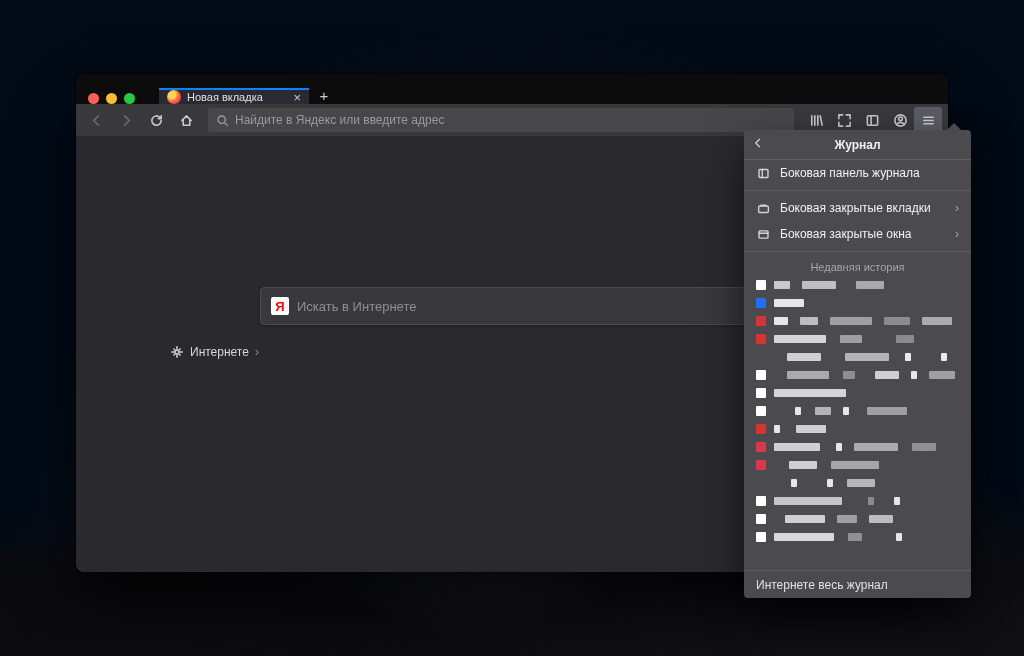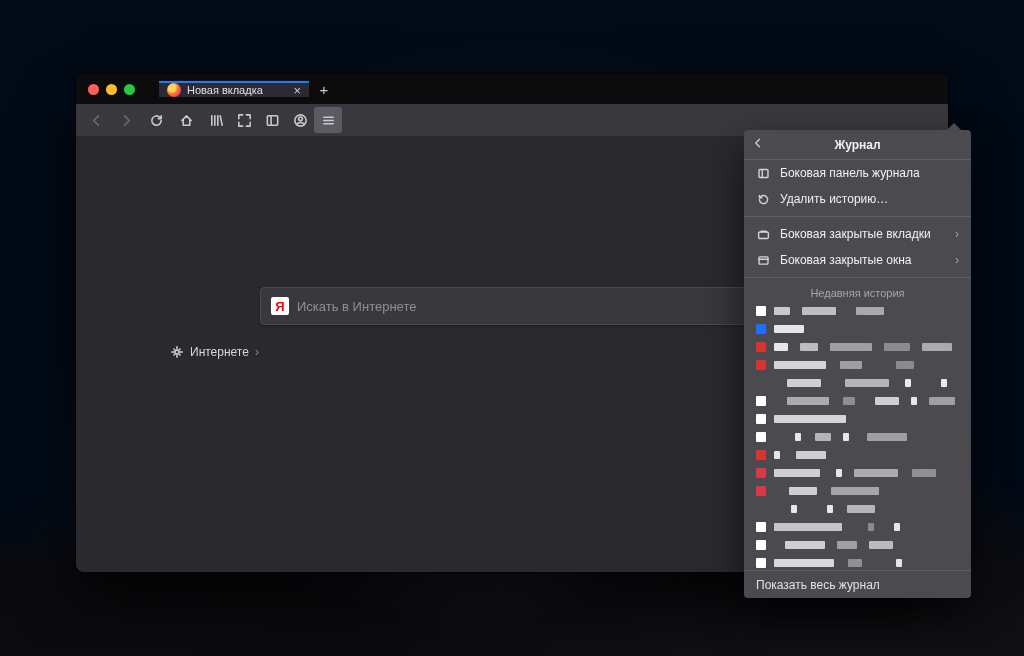--- a/index.html
+++ b/index.html
@@ -16,21 +16,21 @@
   }
   
   .window {
     position: absolute; left: 76px; top: 74px; width: 872px; height: 498px;
     background: #1c1b22; border-radius: 8px;
     box-shadow: 0 35px 60px -10px rgba(0,0,0,0.8), 0 0 0 1px rgba(0,0,0,0.5);
     display: flex; flex-direction: column; overflow: hidden;
   }
   
   .tabstrip {
-    height: 30px; background: #0c0c0d; display: flex; align-items: center;
+    height: 30px; background: #0c0c0d; display: flex; align-items: flex-end;
     padding-left: 8px;
   }
   .traffic { display: flex; align-items: center; gap: 7px; padding: 0 6px 0 4px; }
   .tl { width: 11px; height: 11px; border-radius: 50%; }
   .tl.r { background: #ff5f57; } .tl.y { background: #febc2e; } .tl.g { background: #28c840; }
   .tab {
     margin-left: 18px; width: 150px; background: #2b2a33;
     border-top: 2px solid #0a84ff; display: flex; align-items: center; padding: 0 8px; gap:6px;
     font-size: 11px; color: #e0e0e0;
   }
@@ -149,20 +149,27 @@
     <div class="tbtn">
       <svg viewBox="0 0 16 16">
           <path class="sstroke" d="M13 8a5 5 0 1 1-1.5-3.5M13 3v3h-3"></path>
         </svg>
     </div>
     <div class="tbtn">
       <svg viewBox="0 0 16 16">
           <path class="sstroke" d="M3 8l5-5 5 5M4.5 7v6h7V7"></path>
         </svg>
     </div>
+    <div class="urlbar">
+      <svg viewBox="0 0 16 16">
+          <circle class="sstroke" cx="7" cy="7" r="4.5"></circle>
+          <path class="sstroke" d="M11 11l3 3"></path>
+        </svg>
+      <span>Найдите в Яндекс или введите адрес</span>
+    </div>
     <div class="rightbtns">
       <div class="tbtn">
         <svg viewBox="0 0 16 16">
             <path class="sstroke" d="M3 3v10M6.2 3v10M9.4 3v10M12 3l2 10"></path>
           </svg>
       </div>
       <div class="tbtn">
         <svg viewBox="0 0 16 16">
             <path class="sstroke" d="M2 2h4M2 2v4M14 2h-4M14 2v4M2 14h4M2 14v-4M14 14h-4M14 14v-4"></path>
           </svg>
@@ -215,28 +222,20 @@
   </div>
 
   <div class="pitem sub">
     <span class="ico">
       <svg width="13" height="13" viewBox="0 0 16 16">
           <rect class="sstroke" x="2.5" y="3" width="11" height="10" rx="1"></rect>
           <path class="sstroke" d="M6.5 3v10"></path>
         </svg>
     </span>
     <span>Боковая панель журнала</span>
-  </div>
-  <div class="pitem sub">
-    <span class="ico">
-      <svg width="13" height="13" viewBox="0 0 16 16">
-          <path class="sstroke" d="M3 8a5 5 0 1 0 1.5-3.5M3 3v3h3"></path>
-        </svg>
-    </span>
-    <span>Удалить историю…</span>
   </div>
   <div class="psep"></div>
   <div class="pitem sub">
     <span class="ico">
       <svg width="13" height="13" viewBox="0 0 16 16">
           <rect class="sstroke" x="2" y="5" width="12" height="8" rx="1.5"></rect>
           <path class="sstroke" d="M5 5V4h6v1"></path>
         </svg>
     </span>
     <span>Боковая закрытые вкладки</span>
@@ -395,15 +394,15 @@
         <div style="width: 2px;"></div>
         <div class="blk" style="width: 60px; background: rgb(217, 217, 221);"></div>
         <div class="blk" style="width: 8px; background: transparent;"></div>
         <div class="blk" style="width: 14px; background: rgb(143, 143, 148);"></div>
         <div class="blk" style="width: 28px; background: transparent;"></div>
         <div class="blk" style="width: 6px; background: rgb(230, 230, 234);"></div>
       </div>
     </div>
 
   <div class="pfoot">
-    <span>Показать весь журнал</span>
+    <span>Интернете весь журнал</span>
   </div>
 </div>
 
 </body></html>

